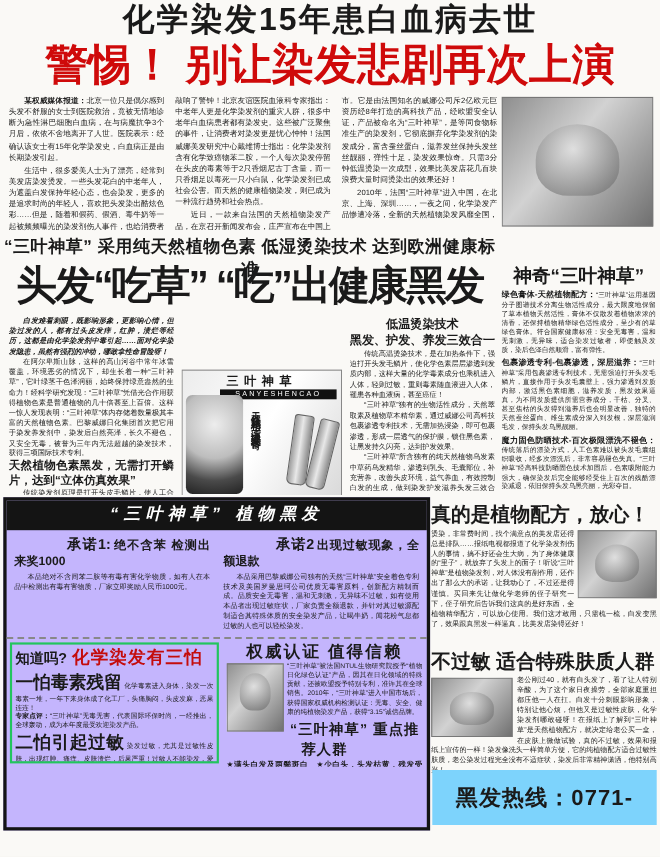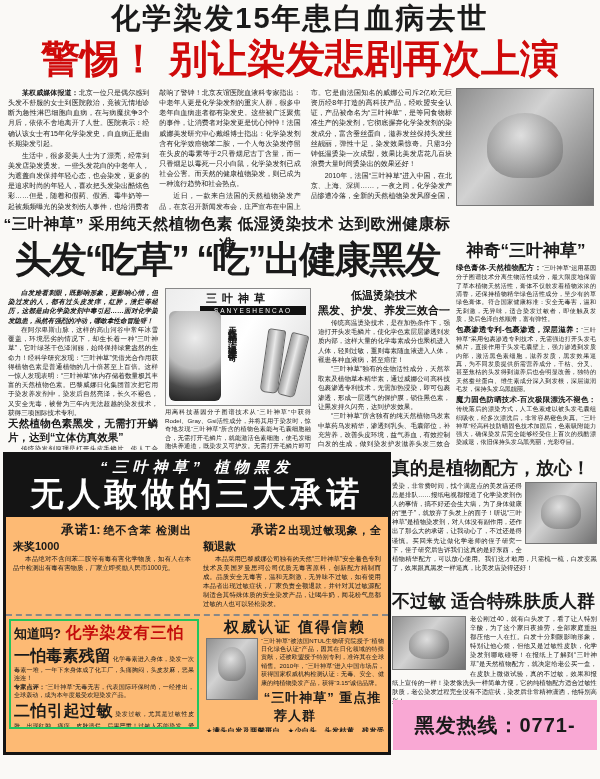--- a/index.html
+++ b/index.html
@@ -22,21 +22,21 @@
   .band{position:absolute;top:214px;left:2px;width:450px;text-align:center;font-size:15.5px;font-weight:700;letter-spacing:.5px;}
   .headline{position:absolute;top:235px;left:0;width:454px;text-align:center;font-size:37px;font-weight:900;letter-spacing:-2px;}
   
   .mid{position:absolute;top:288px;left:8px;width:442px;height:162px;display:flex;gap:7px;overflow:hidden;}
   .mid-left{width:150px;font-size:6.6px;line-height:1.4;text-align:justify;overflow:hidden;}
   .mid-left p{margin:0;text-indent:13px;}
   .intro{font-style:italic;font-weight:bold;}
   .subhead{font-size:10.5px;font-weight:900;line-height:1.3;margin:3px 0 2px;text-indent:0 !important;}
   .mid-center{width:146px;overflow:hidden;}
   .product-panel{border:1px solid #888;height:118px;position:relative;
-        background:linear-gradient(120deg,#ececec,#ffffff 50%,#d9d9d9);box-sizing:border-box;}
+        background:linear-gradient(120deg,#ececec,#ffffff 50%,#d9d9d9);box-sizing:border-box;margin-top:48px;}
   .pp-brand{position:absolute;top:2px;left:0;width:100%;text-align:center;font-size:11px;font-weight:900;letter-spacing:5px;}
   .pp-latin{position:absolute;top:17px;left:34px;right:4px;background:#111;color:#fff;font-size:6.5px;
         letter-spacing:2px;text-align:center;padding:1px 0;}
   .pp-face{position:absolute;left:3px;top:22px;width:52px;height:90px;
         background:radial-gradient(circle at 50% 30%,#ededed 0%,#bdbdbd 45%,#4a4a4a 75%,#222 100%);border-radius:6px;}
   .pp-vert{position:absolute;left:60px;top:30px;height:85px;writing-mode:vertical-rl;font-size:9px;font-weight:900;
         letter-spacing:2px;line-height:1.4;}
   .tube{position:absolute;width:16px;height:62px;background:linear-gradient(90deg,#9e9e9e,#e8e8e8 45%,#8a8a8a);
         border-radius:3px 3px 5px 5px;border:1px solid #666;}
   .tube1{right:28px;top:40px;transform:rotate(8deg);}
@@ -44,21 +44,21 @@
   .caption{font-size:6.2px;line-height:1.38;text-align:justify;margin-top:2px;}
   .mid-right{flex:1;font-size:6.6px;line-height:1.42;text-align:justify;overflow:hidden;}
   .mid-right p{margin:0;text-indent:13px;}
   .mr-title{font-size:11px;font-weight:900;text-align:center;line-height:1.35;margin:0 0 2px;text-indent:0 !important;}
   
   .sidebar{position:absolute;left:456px;top:241px;width:140px;height:213px;overflow:hidden;}
   .sb-title{font-size:17px;font-weight:900;text-align:center;line-height:1.2;letter-spacing:0;}
   .sb-block{font-size:6.1px;line-height:1.36;text-align:justify;margin-top:2px;}
   .sb-head{font-weight:900;font-size:7.4px;}
   
-  .pbox{position:absolute;left:3px;top:452px;width:388px;height:303px;border:3px solid #141414;background:#fdba74;box-sizing:border-box;}
+  .pbox{position:absolute;left:3px;top:452px;width:388px;height:303px;border:3px solid #141414;background:#c4b5fd;box-sizing:border-box;}
   .pbanner{background:#141414;color:#fff;text-align:center;padding:3px 0 5px;}
   .pb-script{font-size:15px;font-weight:bold;font-style:italic;letter-spacing:5px;}
   .pb-main{font-size:33px;font-weight:900;letter-spacing:4px;line-height:1.05;}
   .pcols{column-count:2;column-gap:12px;padding:4px 7px;font-size:6.4px;line-height:1.4;height:97px;
         overflow:hidden;text-align:justify;box-sizing:border-box;}
   .p-item{margin-bottom:3px;}
   .p-label{font-size:13px;font-weight:900;margin-left:48px;}
   .p-title{font-size:11px;font-weight:900;}
   .p-body{text-indent:12px;margin:1px 0 0;}
   .bottom-row{display:flex;border-top:2px dashed #888;height:118px;box-sizing:border-box;}
@@ -74,21 +74,21 @@
   .a-photo{float:left;width:52px;height:62px;margin:1px 3px 1px 0;}
   .a-rec-title{font-size:13px;font-weight:900;text-align:center;margin-top:2px;letter-spacing:1px;}
   .a-stars{font-size:7px;font-weight:bold;line-height:1.5;margin-top:1px;text-align:justify;}
   
   .t1{position:absolute;left:392px;top:456px;width:205px;}
   .t2{position:absolute;left:392px;top:589px;width:205px;}
   .t-title{font-size:18px;font-weight:900;letter-spacing:0;margin-bottom:1px;}
   .t-body{font-size:6.4px;line-height:1.42;text-align:justify;}
   .t1-photo{float:right;width:72px;height:62px;margin:1px 0 2px 3px;}
   .t2-photo{float:left;width:74px;height:54px;margin:2px 4px 1px 0;}
-  .hotline{position:absolute;left:393px;top:700px;width:204px;height:50px;background:#f9a8d4;text-align:center;
+  .hotline{position:absolute;left:393px;top:700px;width:204px;height:50px;background:#7dd3fc;text-align:center;
         font-size:20px;font-weight:900;padding-top:12px;box-sizing:border-box;letter-spacing:1px;}
 </style>
 </head>
 <body>
 
 <div class="page">
 
   <div class="hdr">
     <div class="hdr-l1">化学染发15年患白血病去世</div>
     <div class="hdr-l2">警惕！ 别让染发悲剧再次上演</div>
@@ -137,21 +137,20 @@
       <span>神奇“三叶神草”</span><br>
     </div>
     <div class="sb-block"><span class="sb-head">绿色膏体-天然植物配方：</span><span>“三叶神草”运用基因分子图谱技术分离生物活性成分，最大限度地保留了草本植物天然活性，膏体不仅散发着植物浓浓的清香，还保持植物精华绿色活性成分，呈少有的草绿色膏体。符合国家健康标准：安全无毒害，温和无刺激，无异味，适合染发过敏者，即使触及发质，染后色泽自然顺滑，富有弹性。</span></div>
     <div class="sb-block"><span class="sb-head">包裹渗透专利-包裹渗透，深层滋养：</span><span>“三叶神草”采用包裹渗透专利技术，无需强迫打开头发毛鳞片，直接作用于头发毛囊壁上，强力渗透到发质内部，激活黑色素细胞，滋养发质，黑发效果逼真，为不同发质提供所需营养成分，干枯、分叉、甚至焦枯的头发得到滋养后也会明显改善，独特的天然蚕丝蛋白、维生素成分深入到发根，深层滋润毛发，保持头发乌黑靓丽。</span></div>
     <div class="sb-block"><span class="sb-head">魔力固色防晒技术-百次极限漂洗不褪色：</span><span>传统落后的漂染方式，人工色素难以被头发毛囊组织吸收，经多次漂洗后，非常容易褪色失真。“三叶神草”经高科技防晒固色技术加固后，色素吸附能力强大，确保染发后完全能够经受住上百次的残酷漂染减退，依旧保持头发乌黑亮丽，光彩夺目。</span></div>
   </div>
 
   <div class="pbox">
     <div class="pbanner">
       <div class="pb-script">“三叶神草” 植物黑发</div>
-      <div class="pb-main">无人敢做的三大承诺</div>
     </div>
     <div class="pcols">
       <div class="p-item">
         <span class="p-label">承诺1:</span>
         <span class="p-title">绝不含苯 检测出来奖1000</span>
         <p class="p-body">本品绝对不含间苯二胺等有毒有害化学物质，如有人在本品中检测出有毒有害物质，厂家立即奖励人民币1000元。</p>
       </div>
       <div class="p-item">
         <span class="p-label">承诺2</span>
         <span class="p-title">出现过敏现象，全额退款</span>

